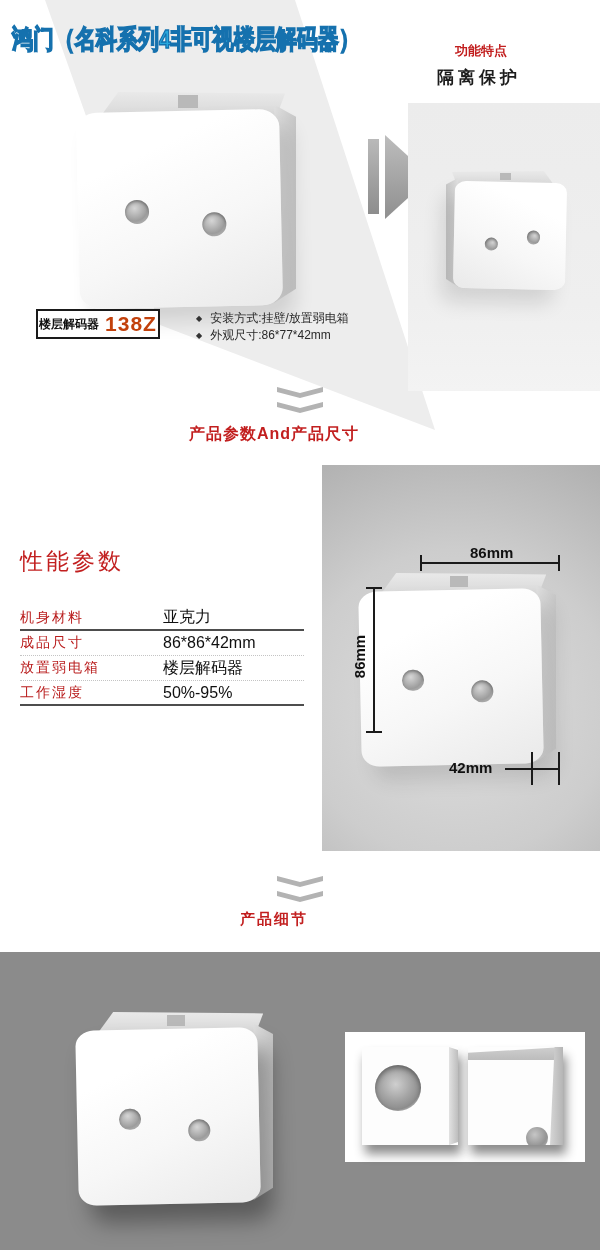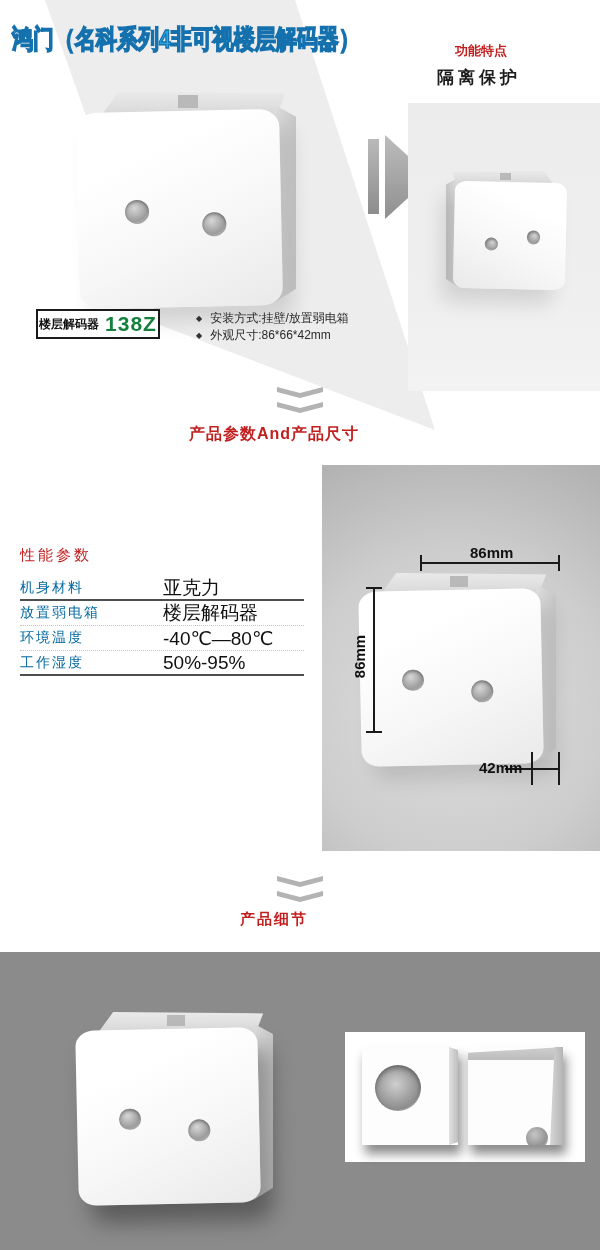--- a/index.html
+++ b/index.html
@@ -84,21 +84,21 @@
     background:linear-gradient(180deg,#ececec 0%,#efefef 70%,#f3f3f3 100%);
   }
 
   
   .model-box {
     position:absolute; left:36px; top:309px; width:124px; height:30px;
     border:2px solid #1a1a1a; background:#fff;
     display:flex; align-items:center; justify-content:center; gap:6px;
   }
   .model-name { font-size:12px; font-weight:bold; color:#111; }
-  .model-number { font-size:21px; font-weight:bold; color:#15803d; letter-spacing:1px;text-align:center; }
+  .model-number { font-size:21px; font-weight:bold; color:#c2410c; letter-spacing:1px;text-align:center; }
 
   .bullets { position:absolute; left:196px; top:310px; }
   .bullet-line { display:flex; align-items:center; line-height:17px; }
   .diamond { font-size:8px; color:#333; margin-right:8px; }
   .bullet-text { font-size:12px; color:#2a2a2a; }
 
   
   .chevrons { position:absolute; left:277px; width:46px; }
   .chev {
     display:block; width:46px; height:11px; background:#b3b3b3;
@@ -110,50 +110,50 @@
   .divider-label {
     position:absolute; left:0; width:548px; text-align:center;
     color:#c21f1f; font-weight:bold;
   }
   .divider-label-1 { top:424px; font-size:16px; letter-spacing:1px; }
   .divider-label-2 { top:910px; font-size:15px; letter-spacing:2px; }
 
   
   .specs { position:absolute; left:20px; top:546px; width:284px; }
   .specs-heading {
-    font-size:15px; color:#c21f1f; letter-spacing:3px; margin-bottom:11px;
+    font-size:23px; color:#c21f1f; letter-spacing:3px; margin-bottom:29px;
   }
   .spec-row {
     display:flex; align-items:center; height:25px;
     border-bottom:1px dotted #c4c4c4;
   }
   .spec-row.first { border-bottom:2px solid #4d4d4d; }
   .spec-row.last  { border-bottom:2px solid #4d4d4d; }
-  .spec-label { width:143px; font-size:14px; color:#0369a1; letter-spacing:2px; }
-  .spec-value { font-size:19px; color:#101010; }
+  .spec-label { width:143px; font-size:14px; color:#b91c1c; letter-spacing:2px; }
+  .spec-value { font-size:16px; color:#101010; }
 
   
   .size-panel {
     position:absolute; left:322px; top:465px; width:278px; height:386px;
     background:radial-gradient(140% 100% at 48% 62%, #dedede 0%, #cdcdcd 40%, #a9a9a9 80%, #929292 100%);
   }
   .dim-line { position:absolute; background:#1a1a1a; }
   .dim-top-line   { left:420px; top:562px; width:140px; height:2px; }
   .dim-top-tick-l { left:420px; top:555px; width:2px; height:16px; }
   .dim-top-tick-r { left:558px; top:555px; width:2px; height:16px; }
   .dim-left-line   { left:373px; top:587px; width:2px; height:146px; }
   .dim-left-tick-t { left:366px; top:587px; width:16px; height:2px; }
   .dim-left-tick-b { left:366px; top:731px; width:16px; height:2px; }
   .dim-bot-line    { left:505px; top:768px; width:55px; height:2px; }
   .dim-bot-tick-l  { left:531px; top:752px; width:2px; height:33px; }
   .dim-bot-tick-r  { left:558px; top:752px; width:2px; height:33px; }
   .dim-label { position:absolute; font-size:15px; font-weight:bold; color:#111; }
   .dim-w { left:470px; top:544px; }
   .dim-h { left:338px; top:648px; transform:rotate(-90deg); transform-origin:center; }
-  .dim-d { left:479px; top:759px; }
+  .dim-d { left:449px; top:759px; }
 
   
   .bottom-section {
     position:absolute; left:0; top:952px; width:600px; height:298px;
     background:#8b8b8b;
   }
   .detail-panel {
     position:absolute; left:345px; top:80px; width:240px; height:130px;
     background:#ffffff;
   }
@@ -229,43 +229,43 @@
     <span class="model-number">138Z</span>
   </div>
 
   <div class="bullets">
     <div class="bullet-line">
       <span class="diamond">◆</span>
       <span class="bullet-text">安装方式:挂壁/放置弱电箱</span>
     </div>
     <div class="bullet-line">
       <span class="diamond">◆</span>
-      <span class="bullet-text">外观尺寸:86*66*42mm</span>
+      <span class="bullet-text">外观尺寸:86*77*42mm</span>
     </div>
   </div>
 
   <div class="chevrons chevrons-1">
     <span class="chev"></span>
     <span class="chev"></span>
   </div>
   <div class="divider-label divider-label-1">产品参数And产品尺寸</div>
 
   <div class="specs">
     <div class="specs-heading">性能参数</div>
     <div class="spec-row first">
       <span class="spec-label">机身材料</span>
       <span class="spec-value">亚克力</span>
     </div>
     <div class="spec-row">
+      <span class="spec-label">成品尺寸</span>
+      <span class="spec-value">86*86*42mm</span>
+    </div>
+    <div class="spec-row">
       <span class="spec-label">放置弱电箱</span>
       <span class="spec-value">楼层解码器</span>
-    </div>
-    <div class="spec-row">
-      <span class="spec-label">环境温度</span>
-      <span class="spec-value">-40℃—80℃</span>
     </div>
     <div class="spec-row last">
       <span class="spec-label">工作湿度</span>
       <span class="spec-value">50%-95%</span>
     </div>
   </div>
 
   <div class="size-panel">
     <div class="device" style="left:38px; top:108px; width:196px; height:192px;">
       <div class="d-top"></div>

